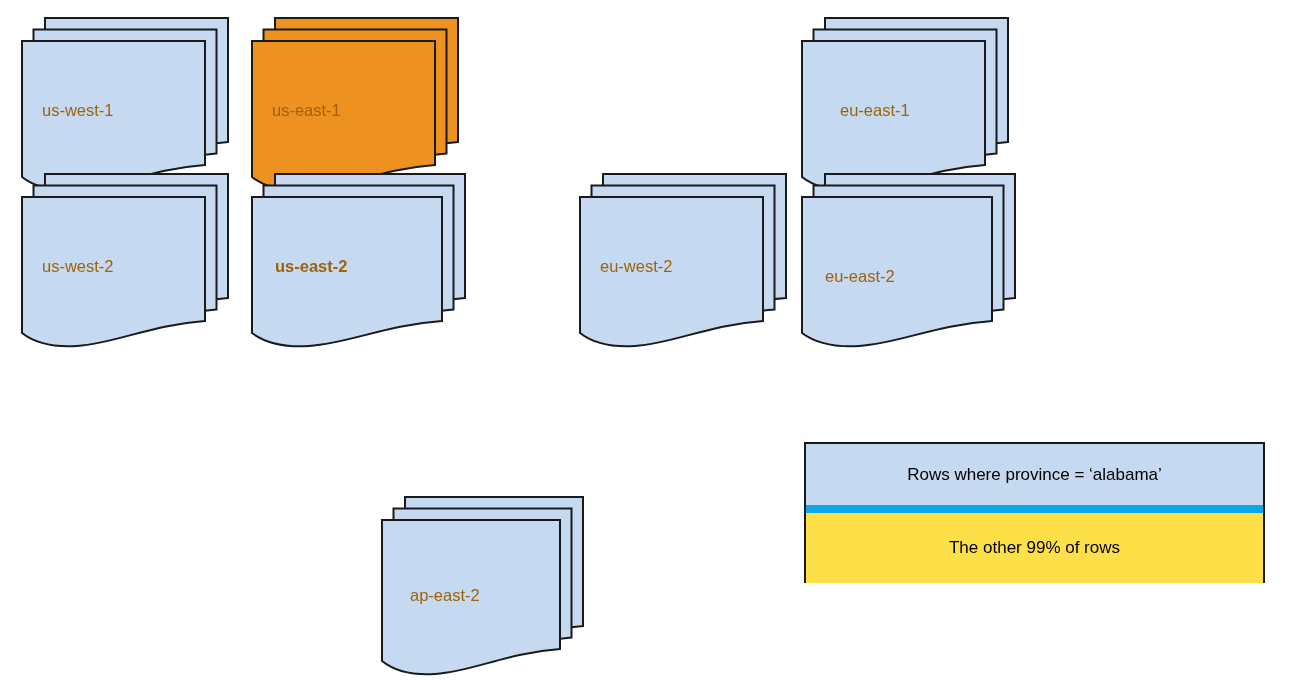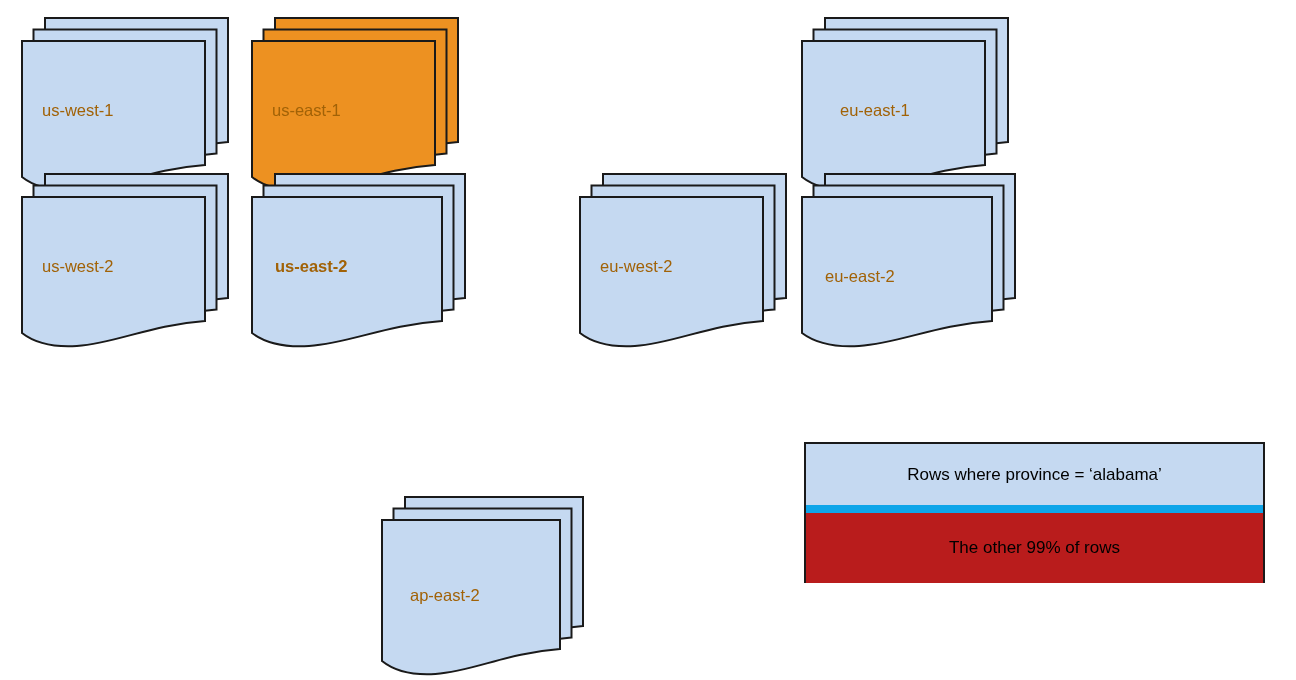--- a/index.html
+++ b/index.html
@@ -119,17 +119,17 @@
         <path d="M 0 0 L 178 0 L 178 129 C 124.6 133 92.56 151 53.4 154 C 30.26 155.5 12.46 151 0 141 Z" fill="#C5D9F1" stroke="#1A1A1A" stroke-width="2" stroke-linejoin="miter" transform="translate(25,2)"></path>
         <path d="M 0 0 L 178 0 L 178 129 C 124.6 133 92.56 151 53.4 154 C 30.26 155.5 12.46 151 0 141 Z" fill="#C5D9F1" stroke="#1A1A1A" stroke-width="2" stroke-linejoin="miter" transform="translate(13.5,13.5)"></path>
         <path d="M 0 0 L 178 0 L 178 129 C 124.6 133 92.56 151 53.4 154 C 30.26 155.5 12.46 151 0 141 Z" fill="#C5D9F1" stroke="#1A1A1A" stroke-width="2" stroke-linejoin="miter" transform="translate(2,25)"></path>
       </svg>
       <div class="doc-label" style="left: 30px; top: 82px; width: 140px; margin-top: 9px;">ap-east-2</div>
     </div>
     <div class="legend" style="left: 804px; top: 442px; width: 461px; height: 141px;">
       <div class="legend-row top" style="height: 69px; background: rgb(197, 217, 241);">
         <span>Rows where province = ‘alabama’</span>
       </div>
-      <div class="legend-row" style="height: 70px; background: #b91c1c;">
+      <div class="legend-row" style="height: 70px; background: #fde047;">
         <span>The other 99% of rows</span>
       </div>
     </div>
   </div>
 
 </body></html>

